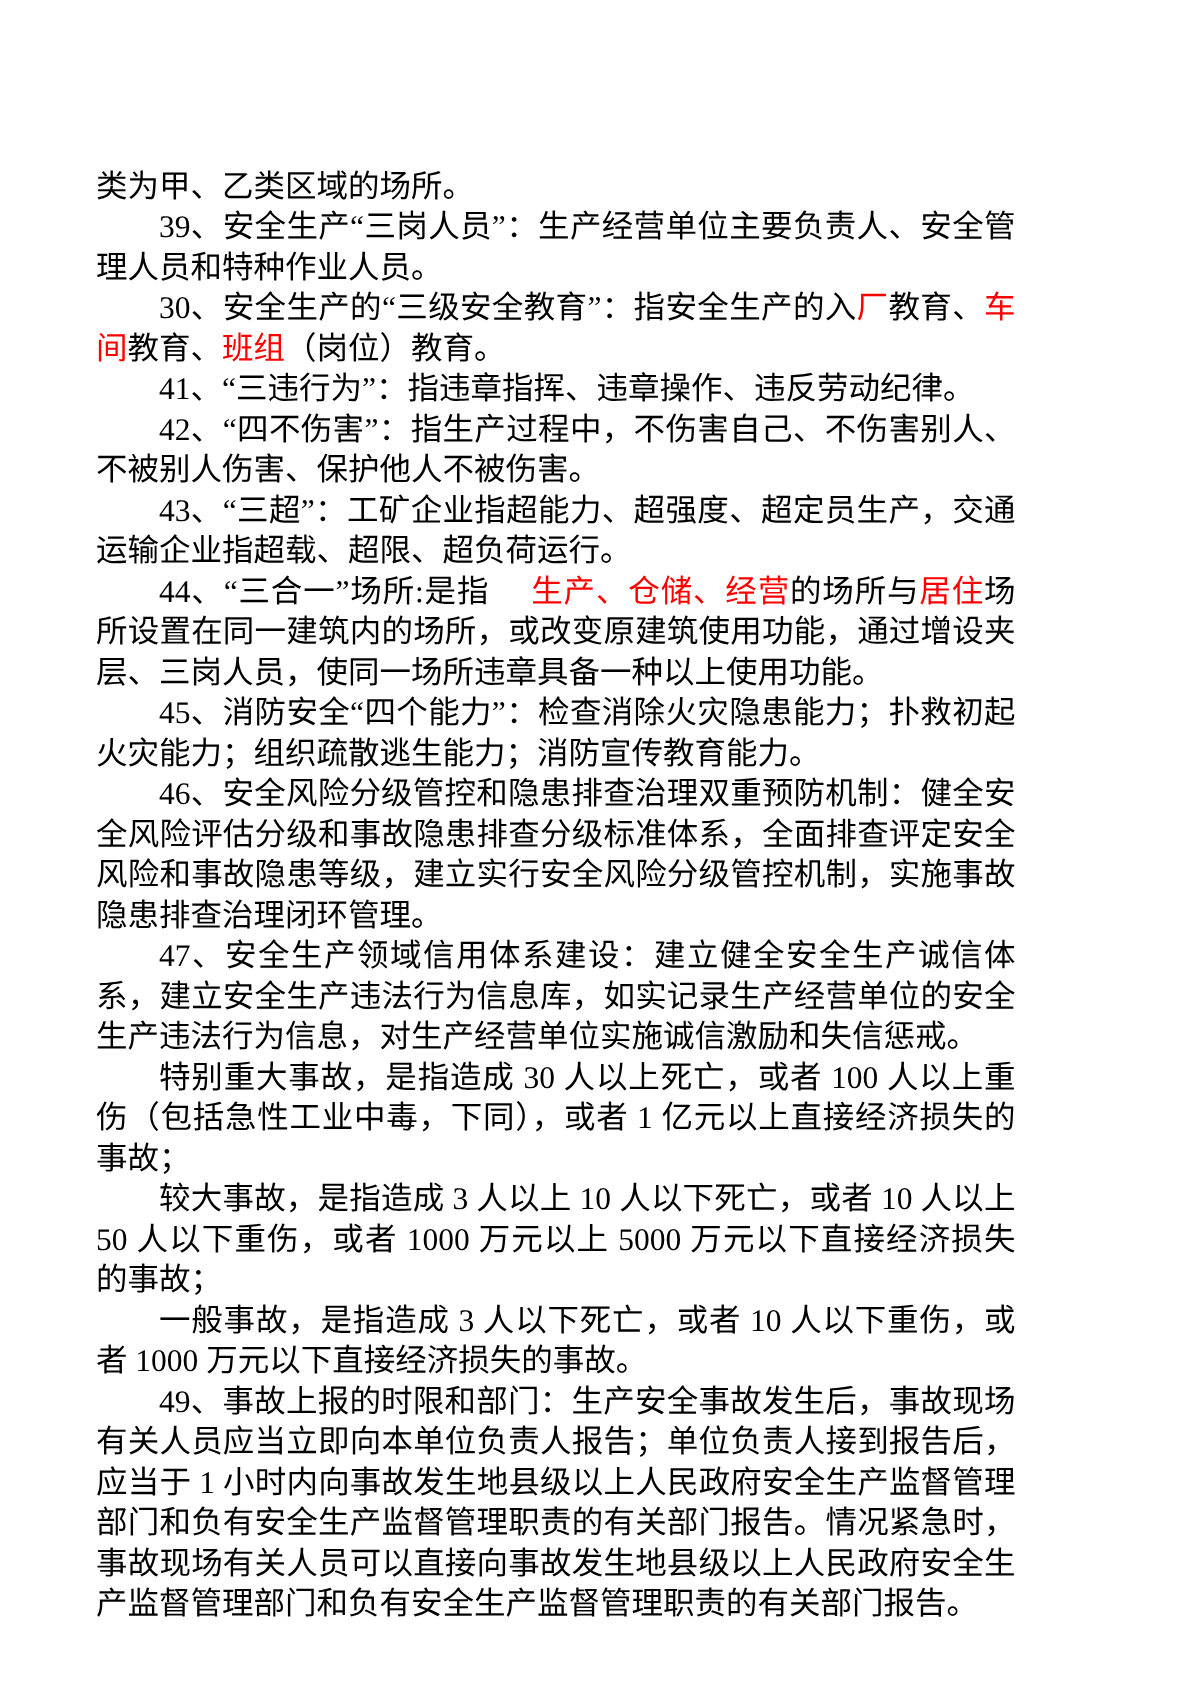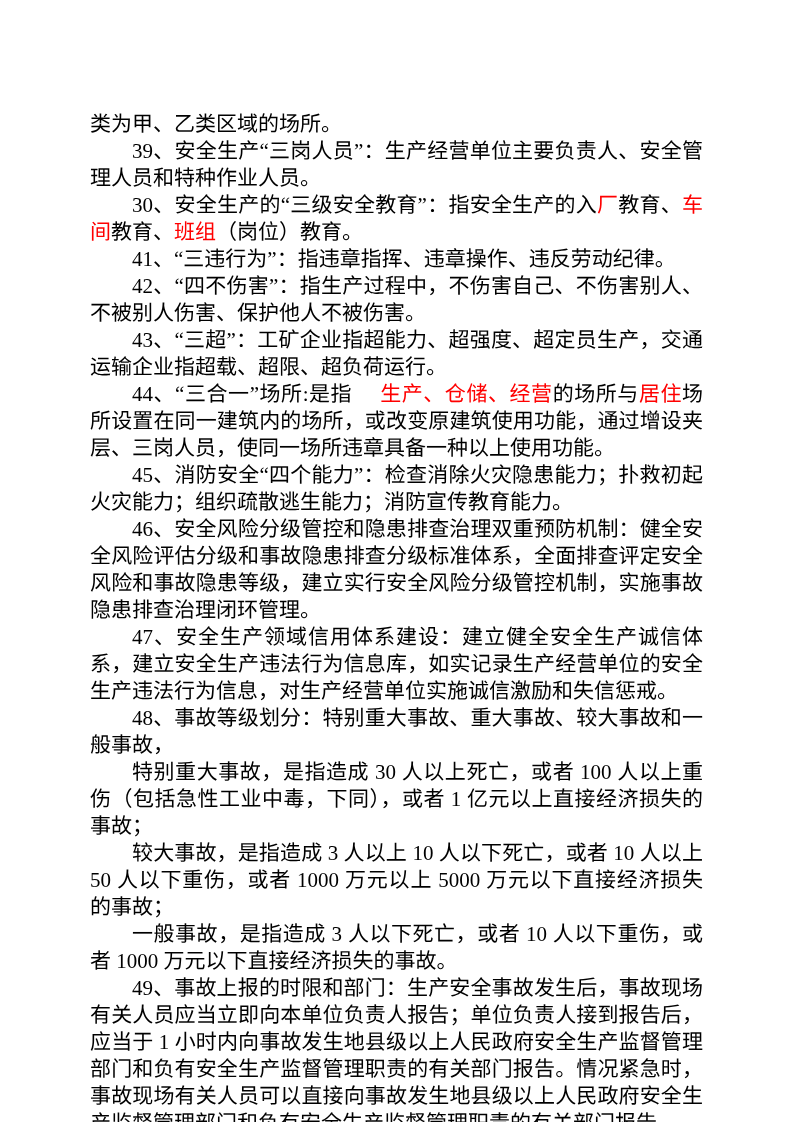--- a/index.html
+++ b/index.html
@@ -6,21 +6,21 @@
     margin: 0;
     padding: 0;
     background: #ffffff;
   }
   .page {
     position: relative;
     width: 793px;
     height: 1122px;
     background: #ffffff;
     box-sizing: border-box;
-    padding: 111px 90px 0 90px;
+    padding: 111px 90px 0 64px;
     overflow: hidden;
     font-family: "Liberation Serif", "DejaVu Serif", serif;
   }
   .doc-body {
     width: 613px;
   }
   .para {
     margin: 0;
     padding: 0;
     font-size: 21px;
@@ -42,19 +42,18 @@
       <p class="para"><span>类为甲、乙类区域的场所。</span></p>
       <p class="para indent"><span>39、安全生产“三岗人员”：生产经营单位主要负责人、安全管理人员和特种作业人员。</span></p>
       <p class="para indent"><span>30、安全生产的“三级安全教育”：指安全生产的入</span><span class="run-red" style="color: rgb(255, 0, 0);">厂</span><span>教育、</span><span class="run-red" style="color: rgb(255, 0, 0);">车间</span><span>教育、</span><span class="run-red" style="color: rgb(255, 0, 0);">班组</span><span>（岗位）教育。</span></p>
       <p class="para indent"><span>41、“三违行为”：指违章指挥、违章操作、违反劳动纪律。</span></p>
       <p class="para indent"><span>42、“四不伤害”：指生产过程中，不伤害自己、不伤害别人、不被别人伤害、保护他人不被伤害。</span></p>
       <p class="para indent"><span>43、“三超”：工矿企业指超能力、超强度、超定员生产，交通运输企业指超载、超限、超负荷运行。</span></p>
       <p class="para indent"><span>44、“三合一”场所:是指</span><span class="run-red" style="color: rgb(255, 0, 0); margin-left: 28px;">生产、仓储、经营</span><span>的场所与</span><span class="run-red" style="color: rgb(255, 0, 0);">居住</span><span>场所设置在同一建筑内的场所，或改变原建筑使用功能，通过增设夹层、三岗人员，使同一场所违章具备一种以上使用功能。</span></p>
       <p class="para indent"><span>45、消防安全“四个能力”：检查消除火灾隐患能力；扑救初起火灾能力；组织疏散逃生能力；消防宣传教育能力。</span></p>
       <p class="para indent"><span>46、安全风险分级管控和隐患排查治理双重预防机制：健全安全风险评估分级和事故隐患排查分级标准体系，全面排查评定安全风险和事故隐患等级，建立实行安全风险分级管控机制，实施事故隐患排查治理闭环管理。</span></p>
       <p class="para indent"><span>47、安全生产领域信用体系建设：建立健全安全生产诚信体系，建立安全生产违法行为信息库，如实记录生产经营单位的安全生产违法行为信息，对生产经营单位实施诚信激励和失信惩戒。</span></p>
-      <p class="para indent"><span>48、事故等级划分：特别重大事故、重大事故、较大事故和一般事故，</span></p>
       <p class="para indent"><span>特别重大事故，是指造成 30 人以上死亡，或者 100 人以上重伤（包括急性工业中毒，下同），或者 1 亿元以上直接经济损失的事故；</span></p>
       <p class="para indent"><span>较大事故，是指造成 3 人以上 10 人以下死亡，或者 10 人以上 50 人以下重伤，或者 1000 万元以上 5000 万元以下直接经济损失的事故；</span></p>
       <p class="para indent"><span>一般事故，是指造成 3 人以下死亡，或者 10 人以下重伤，或者 1000 万元以下直接经济损失的事故。</span></p>
       <p class="para indent"><span>49、事故上报的时限和部门：生产安全事故发生后，事故现场有关人员应当立即向本单位负责人报告；单位负责人接到报告后，应当于 1 小时内向事故发生地县级以上人民政府安全生产监督管理部门和负有安全生产监督管理职责的有关部门报告。情况紧急时，事故现场有关人员可以直接向事故发生地县级以上人民政府安全生产监督管理部门和负有安全生产监督管理职责的有关部门报告。</span></p>
     </div>
 </div>
 
 </body></html>

